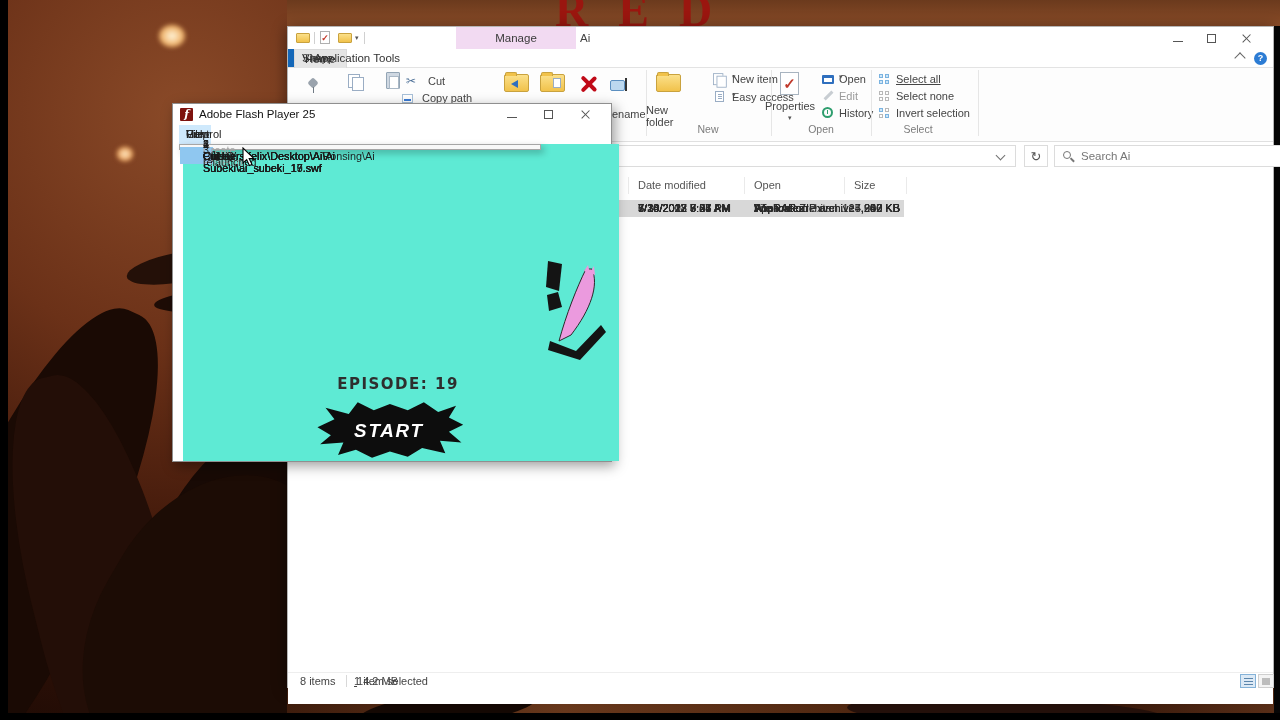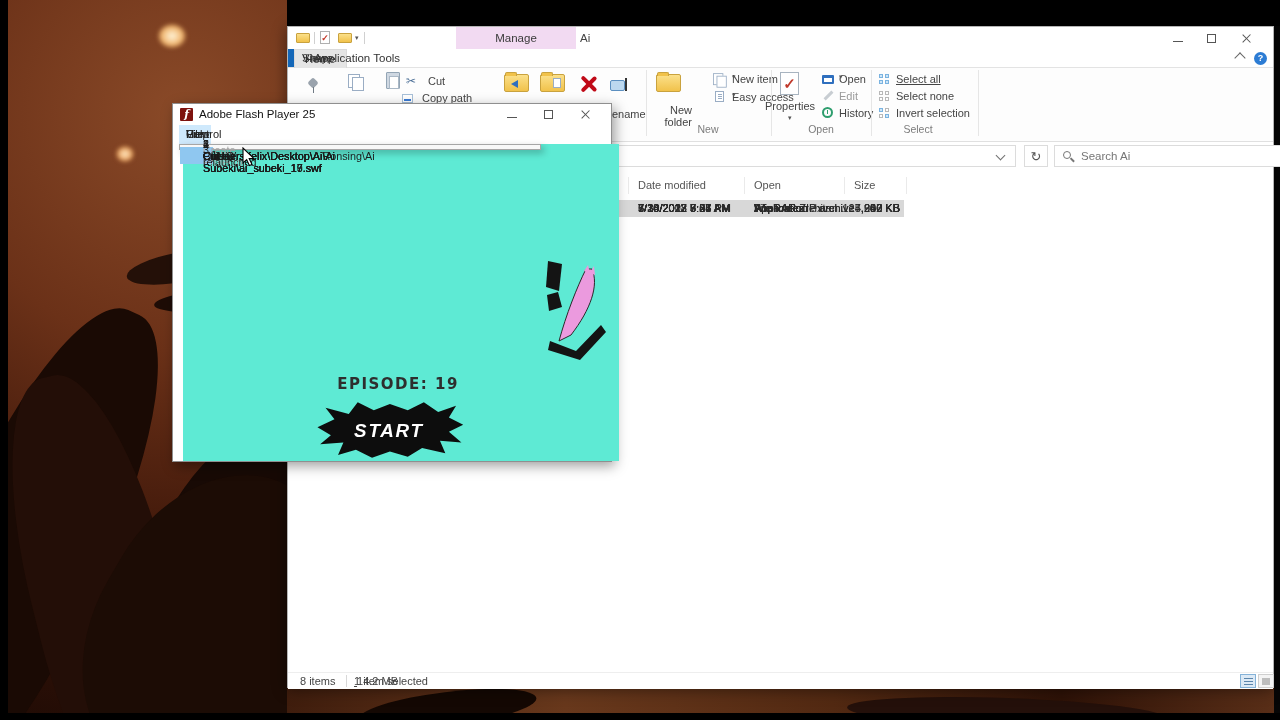--- a/index.html
+++ b/index.html
@@ -121,21 +121,21 @@
   .chsep{top:0;width:1px;height:17px;background:#eaeaea;}
 
   .ex-rows{left:0;top:173px;width:100%;}
   .frow{position:relative;height:17px;width:100%;}
   .frow span{position:absolute;top:2px;font-size:11px;color:#2b2b2b;white-space:nowrap;}
   .frow .c-date{left:350px;} .frow .c-type{left:466px;}
   .frow .c-size{left:500px;width:112px;text-align:right;}
   .frow.sel::before{content:"";position:absolute;left:326px;top:0;width:290px;height:17px;background:#d8d8d8;}
   .frow span{z-index:2;}
 
-  .ex-status{left:0;top:645px;width:100%;height:17px;border-top:1px solid #eee;background:#fff;}
+  .ex-status{left:0;top:645px;width:100%;height:32px;border-top:1px solid #eee;background:#fff;}
   .st-txt{top:2px;font-size:11px;color:#444;white-space:nowrap;}
   .st-sep{left:58px;top:2px;width:1px;height:12px;background:#d8d8d8;}
   .view-btn{top:1px;width:16px;height:14px;}
   .vb-details{left:952px;background:#dce9f5;border:1px solid #84b2d8;}
   .vb-details i{position:absolute;left:3px;width:9px;height:1px;background:#5b85ab;}
   .vb-details i:nth-child(1){top:3px;} .vb-details i:nth-child(2){top:6px;} .vb-details i:nth-child(3){top:9px;}
   .vb-thumbs{left:970px;border:1px solid #cfcfcf;background:#f4f4f4;}
   .vb-thumbs::after{content:"";position:absolute;left:3px;top:3px;width:8px;height:7px;background:#bdbdbd;}
 
   
@@ -174,20 +174,23 @@
   <div class="wp-left">
     <div class="blob blob1"></div>
     <div class="blob blob2"></div>
     <div class="tent t4"></div>
     <div class="tent t5"></div>
     <div class="tent t1"></div>
     <div class="tent t2"></div>
     <div class="tent t3"></div>
     <div class="tent t6"></div>
   </div>
+  <div class="wp-top">
+    <div class="red-title">RED</div>
+  </div>
   <div class="wp-bottom">
     <div class="wb1"></div>
     <div class="wb2"></div>
   </div>
   <div class="wp-right"></div>
   <div class="bar-bottom"></div>
 
   <div id="explorer">
 
     <div class="ex-title">
@@ -234,21 +237,21 @@
         </div>
       <div class="folder-big" style="left:252px;top:6px;">
           <div class="mini-doc"></div>
         </div>
       <div class="del-icon" style="left:290px;top:6px;"></div>
       <div class="ren-icon" style="left:322px;top:10px;"></div>
       <div class="rlabel" style="left:316px;top:40px;">Rename</div>
 
       <div class="gdiv" style="left:358px;"></div>
       <div class="folder-big" style="left:368px;top:6px;"></div>
-      <div class="rlabel" style="left:358px;top:36px;width:46px;text-align:right;white-space:normal;line-height:12px;">New folder</div>
+      <div class="rlabel" style="left:358px;top:36px;width:46px;text-align:left;white-space:normal;line-height:12px;">New folder</div>
       <div class="copy-icon" style="left:424px;top:4px;transform:scale(.85);"></div>
       <div class="rlabel" style="left:444px;top:5px;">
           <span>New item</span> 
           <span class="caret">▾</span>
         </div>
       <div class="sheet b" style="left:427px;top:23px;"></div>
       <div class="rlabel" style="left:444px;top:23px;">
           <span>Easy access</span> 
           <span class="caret">▾</span>
         </div>

